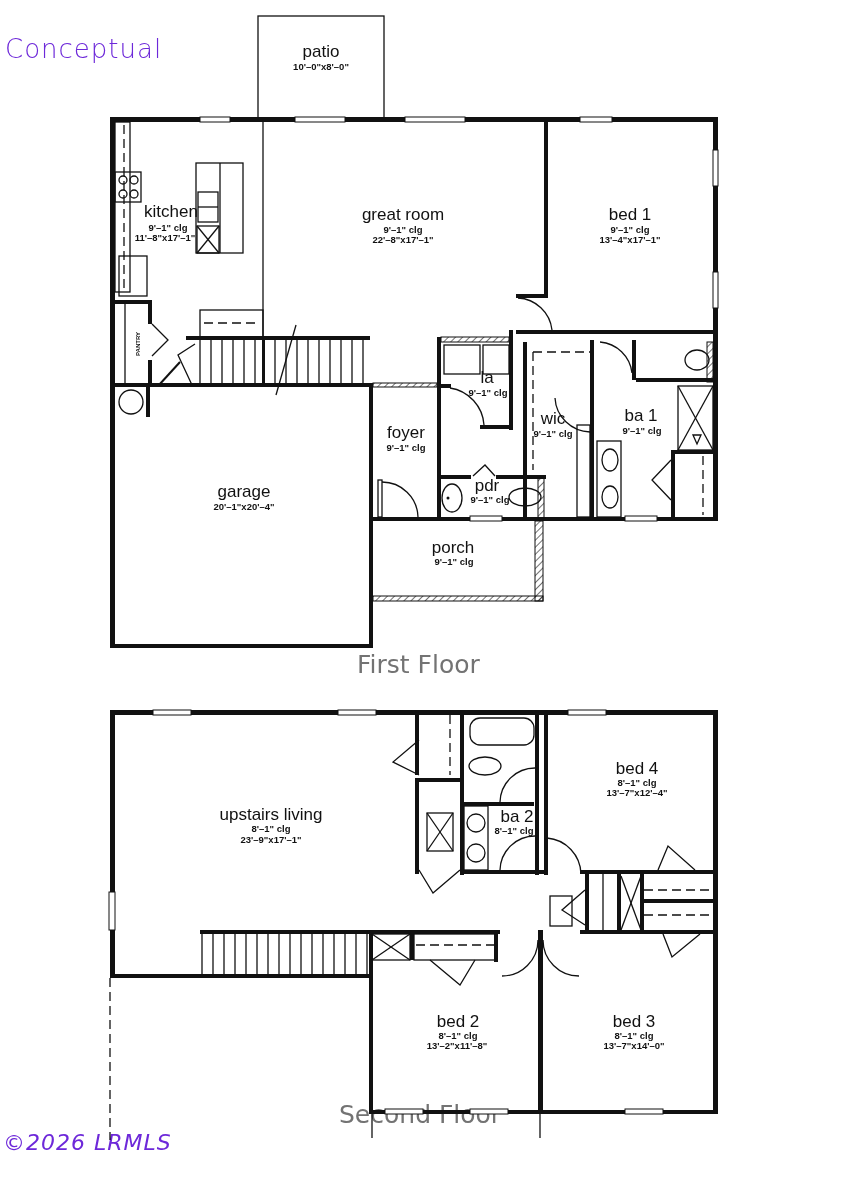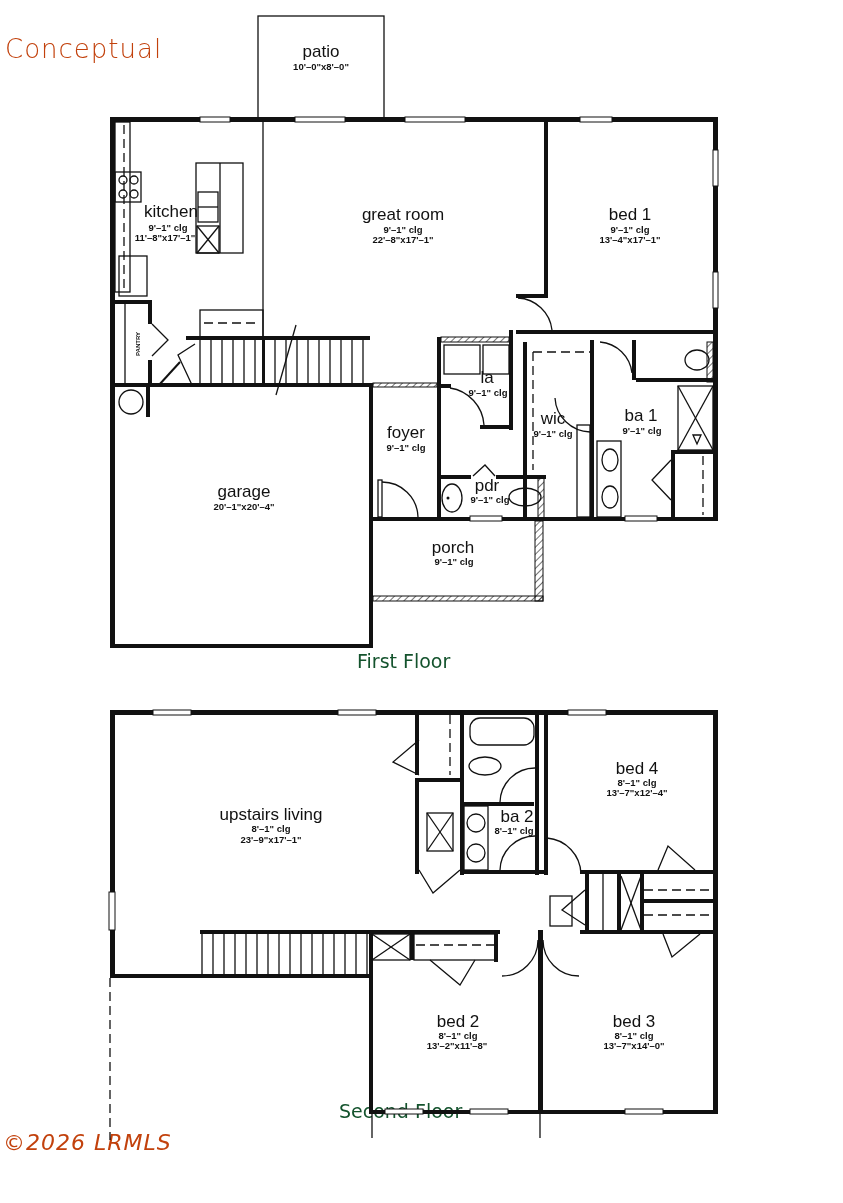--- a/index.html
+++ b/index.html
@@ -6,22 +6,22 @@
   body { width: 843px; height: 1203px; position: relative; overflow: hidden; font-family: "Liberation Sans", sans-serif; }
   svg { position: absolute; left: 0; top: 0; }
   .wall { fill: #111; }
   .thin { stroke: #111; stroke-width: 1.3; fill: none; }
   .mid { stroke: #111; stroke-width: 2; fill: none; }
   .dash { stroke: #111; stroke-width: 1.3; fill: none; stroke-dasharray: 9 5; }
   .win { fill: #fff; stroke: #111; stroke-width: 1; }
   .hatch { fill: url(#hatch); stroke: #111; stroke-width: 1; }
   .room-name { font-family: "Liberation Sans", sans-serif; font-size: 17px; fill: #111; text-anchor: middle; }
   .room-dim { font-family: "Liberation Sans", sans-serif; font-size: 9.5px; fill: #111; text-anchor: middle; font-weight: bold; }
-  .watermark { position: absolute; font-family: "DejaVu Sans", sans-serif; font-weight: 200; color: #c2410c; letter-spacing: 1px; }
-  .floor-label { position: absolute; font-family: "DejaVu Sans", sans-serif; color: #14532d; font-size: 19px; text-align: right; }
+  .watermark { position: absolute; font-family: "DejaVu Sans", sans-serif; font-weight: 200; color: #6d28d9; letter-spacing: 1px; }
+  .floor-label { position: absolute; font-family: "DejaVu Sans", sans-serif; color: #737373; font-size: 25px; text-align: right; }
   .pantry { font-size: 6px; font-weight: bold; }
 </style>
 </head>
 <body>
 
 <div class="watermark" style="left:5px; top:34px; font-size:26px;">Conceptual</div>
 <div class="watermark" style="left:3px; top:1130px; font-size:22px;font-style:italic;">©2026 LRMLS</div>
 <div class="floor-label" style="left:357px; top:650px;">First Floor</div>
 <div class="floor-label" style="left:339px; top:1100px;">Second Floor</div>
 

